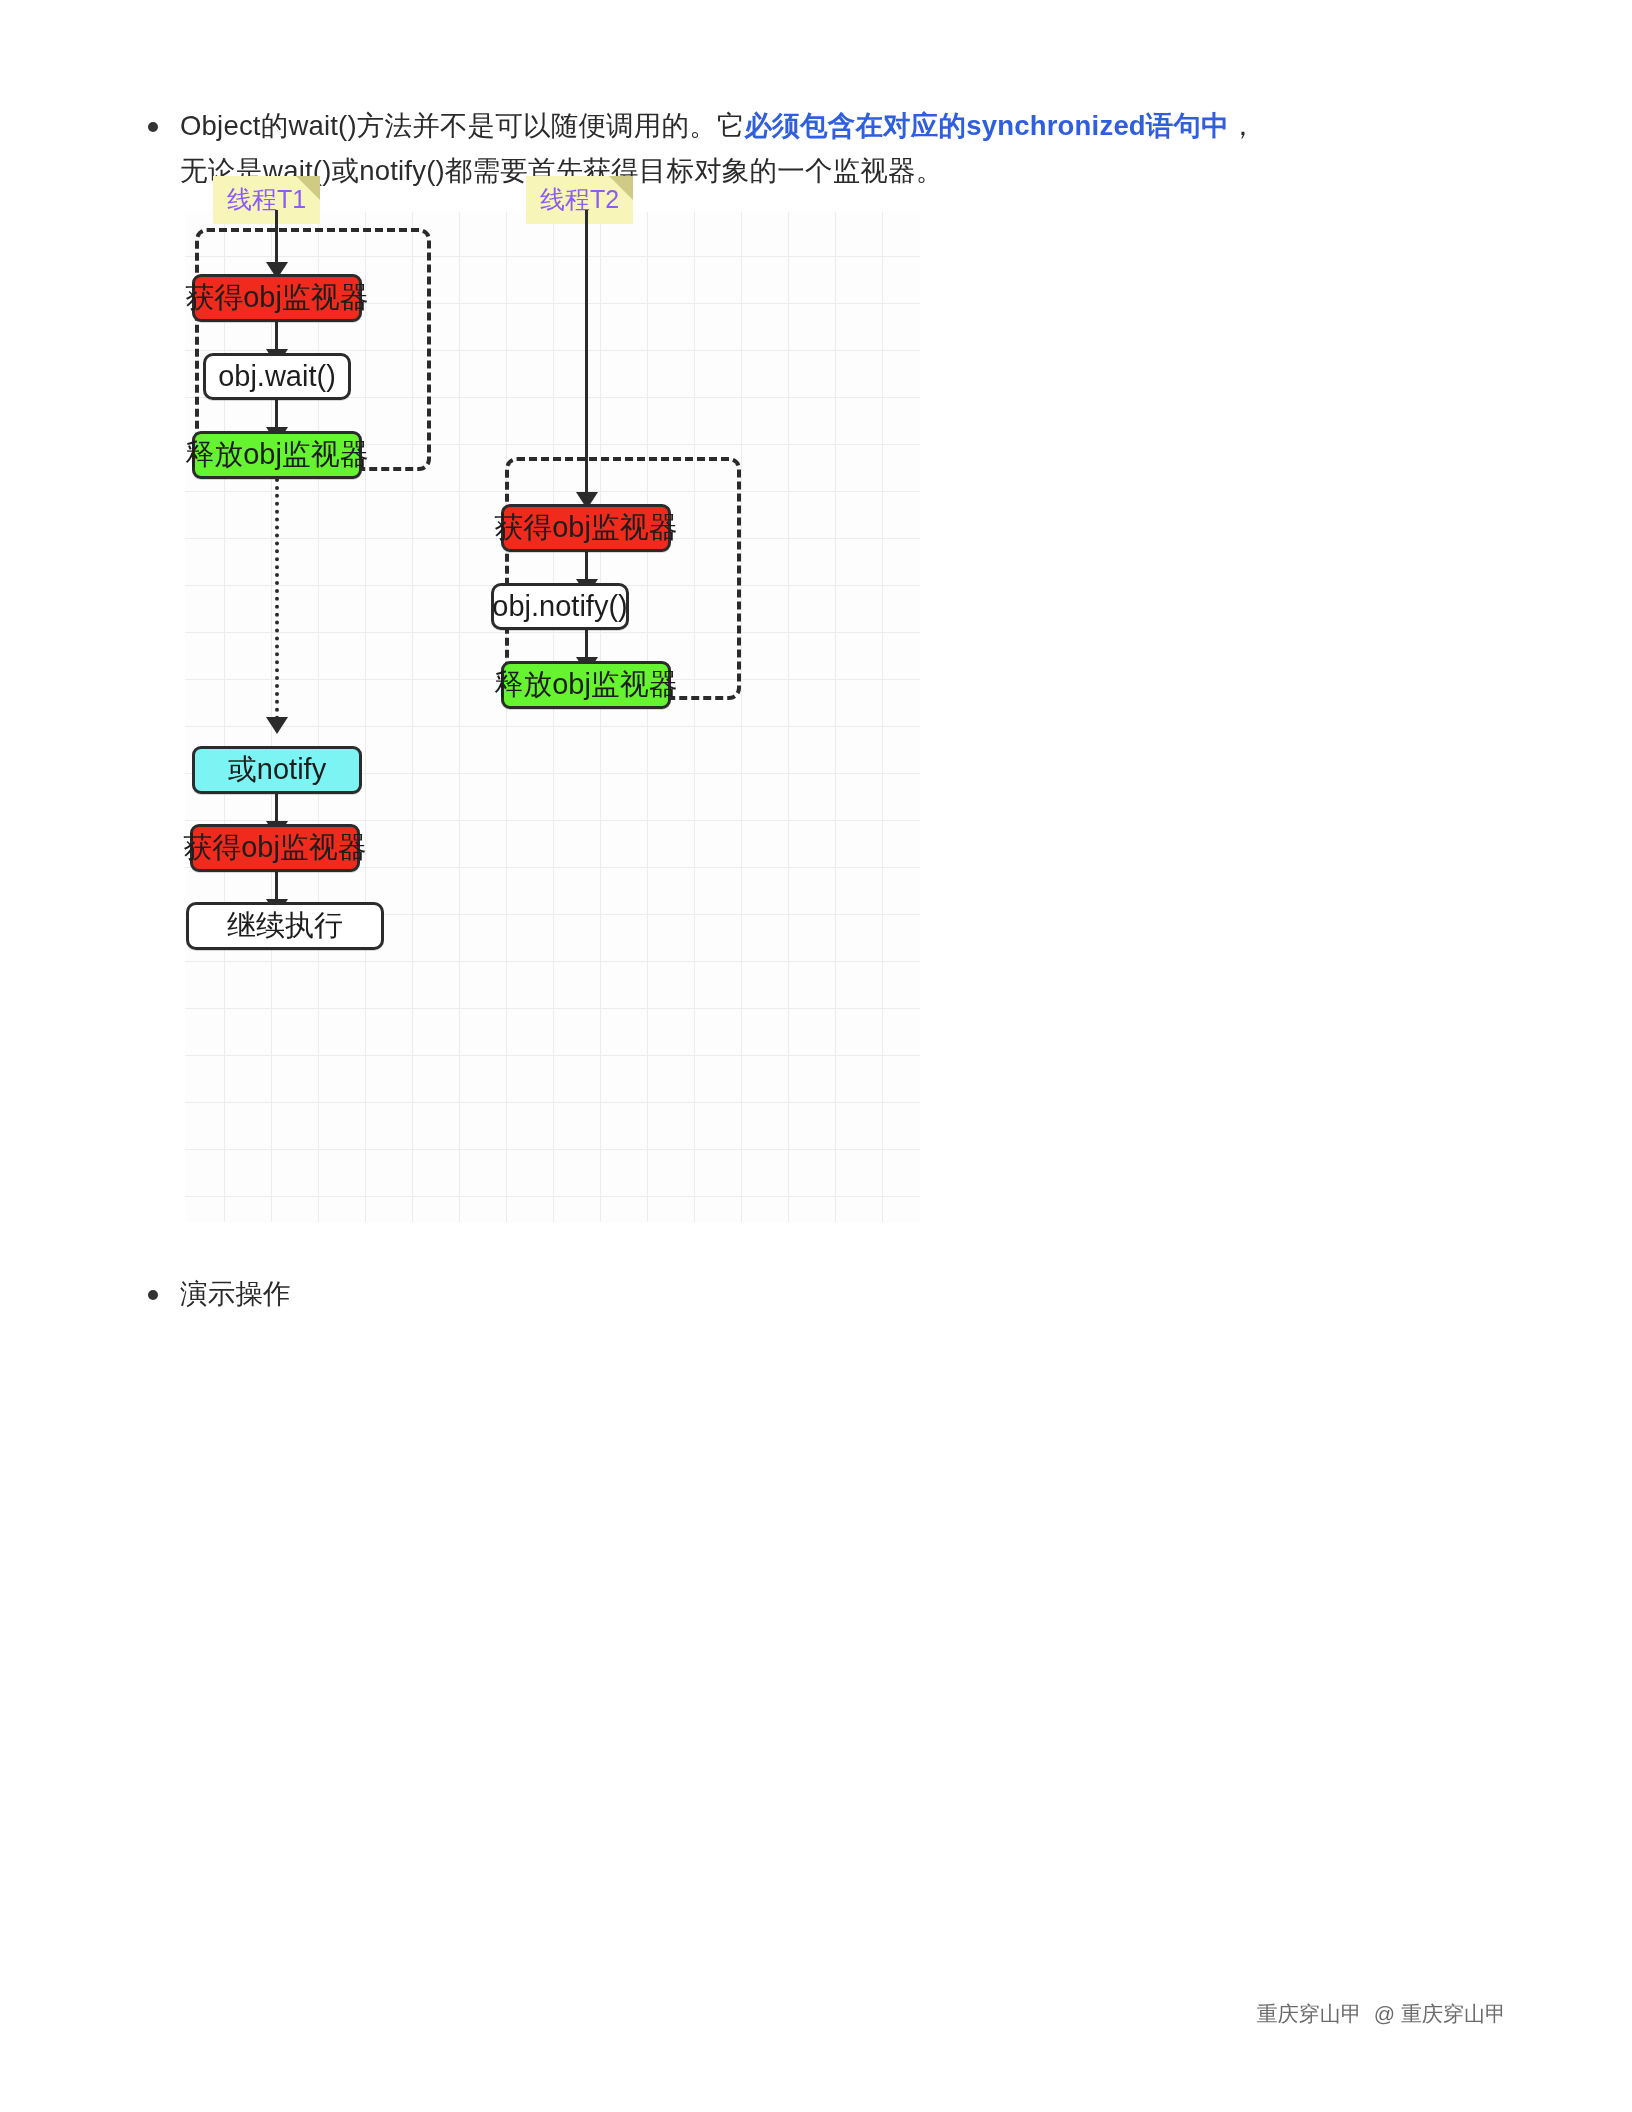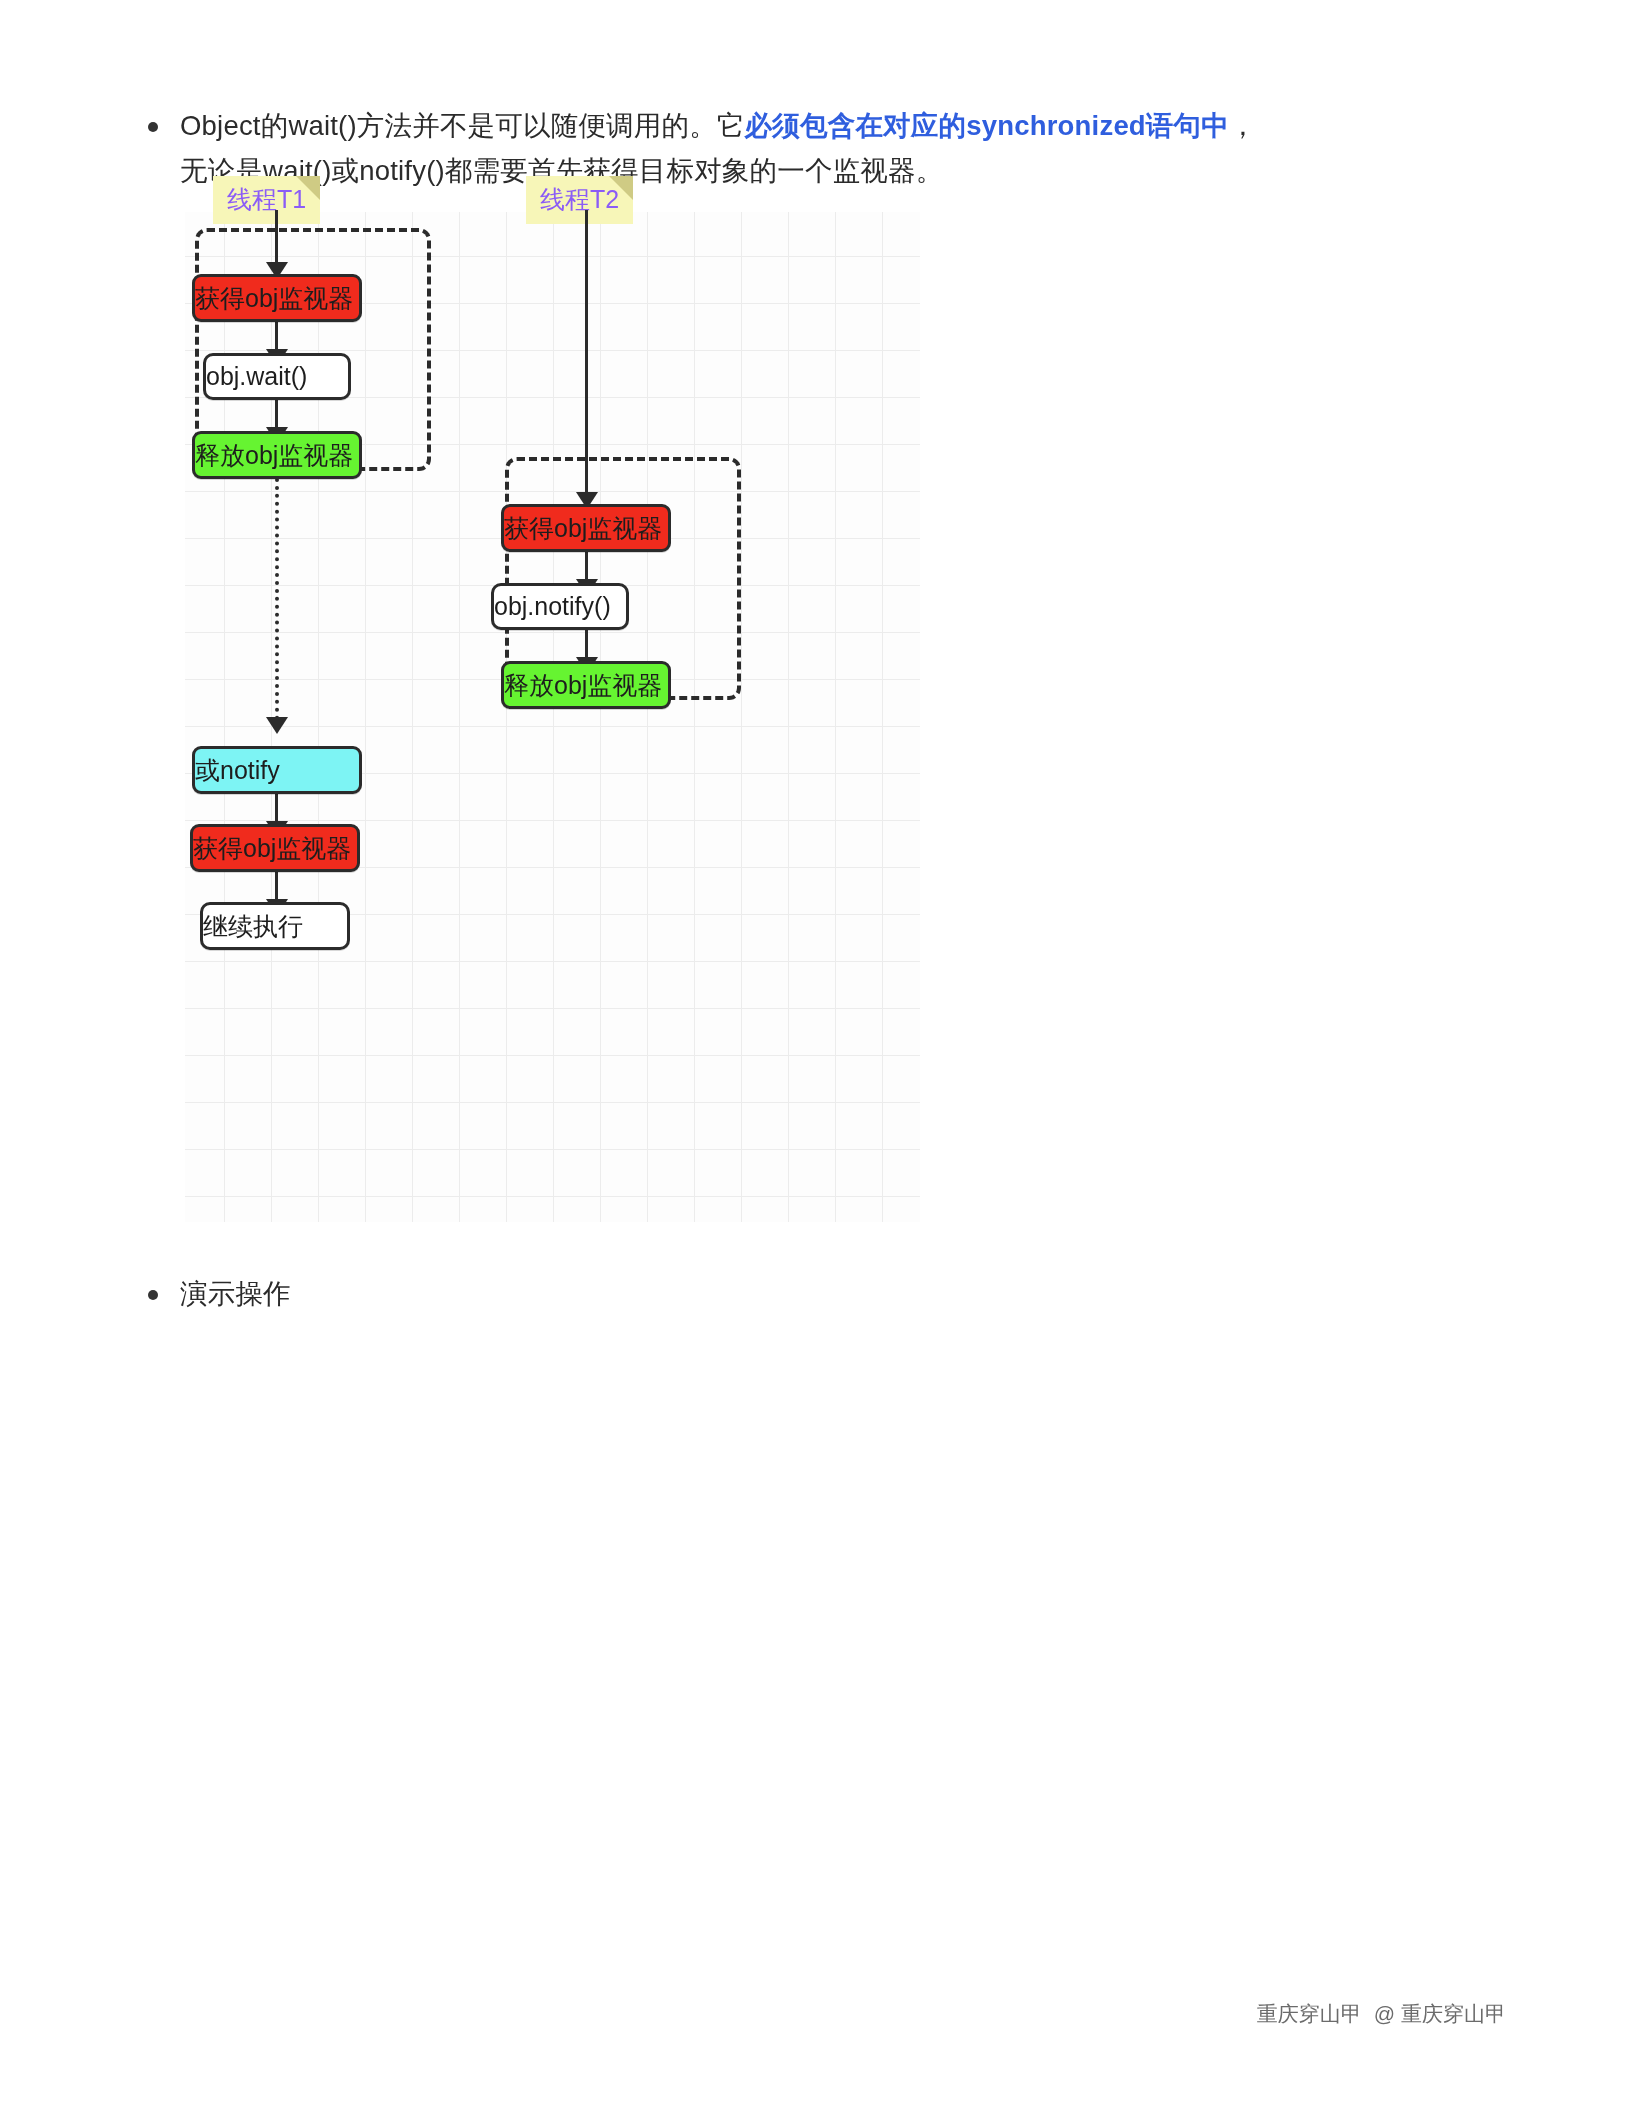--- a/index.html
+++ b/index.html
@@ -39,22 +39,22 @@
       linear-gradient(to right, #ececec 1px, transparent 1px),
       linear-gradient(to bottom, #ececec 1px, transparent 1px);
     background-size: 47px 47px;
     background-position: -8px -3px;
   }
 
   .node {
     position: absolute;
     border: 3px solid #2b2b2b;
     border-radius: 9px;
-    display: flex; align-items: center; justify-content: flex-start;
-    font-size: 25px;
+    display: flex; align-items: center; justify-content: center;
+    font-size: 29px;
     color: #1d1d1d;
     white-space: nowrap;
     box-shadow: 0 1px 0 rgba(0,0,0,.15);
   }
   .node.plain { background: #ffffff; border-radius: 10px; }
   .node.red   { background: #f02b1d; }
   .node.green { background: #66f431; }
   .node.cyan  { background: #7df4f4; }
 
   
@@ -180,21 +180,21 @@
     </div>
 
     <div class="node cyan" style="left:7px; top:534px; width:170px; height:48px;">
       <span>或notify</span>
     </div>
 
     <div class="node red" style="left:5px; top:612px; width:170px; height:48px;">
       <span>获得obj监视器</span>
     </div>
 
-    <div class="node plain" style="left:15px; top:690px; width:150px; height:48px;">
+    <div class="node plain" style="left:1px; top:690px; width:198px; height:48px;">
       <span>继续执行</span>
     </div>
 
     <div class="node red" style="left:316px; top:292px; width:170px; height:48px;">
       <span>获得obj监视器</span>
     </div>
 
     <div class="node plain" style="left:306px; top:371px; width:138px; height:47px;">
       <span>obj.notify()</span>
     </div>

